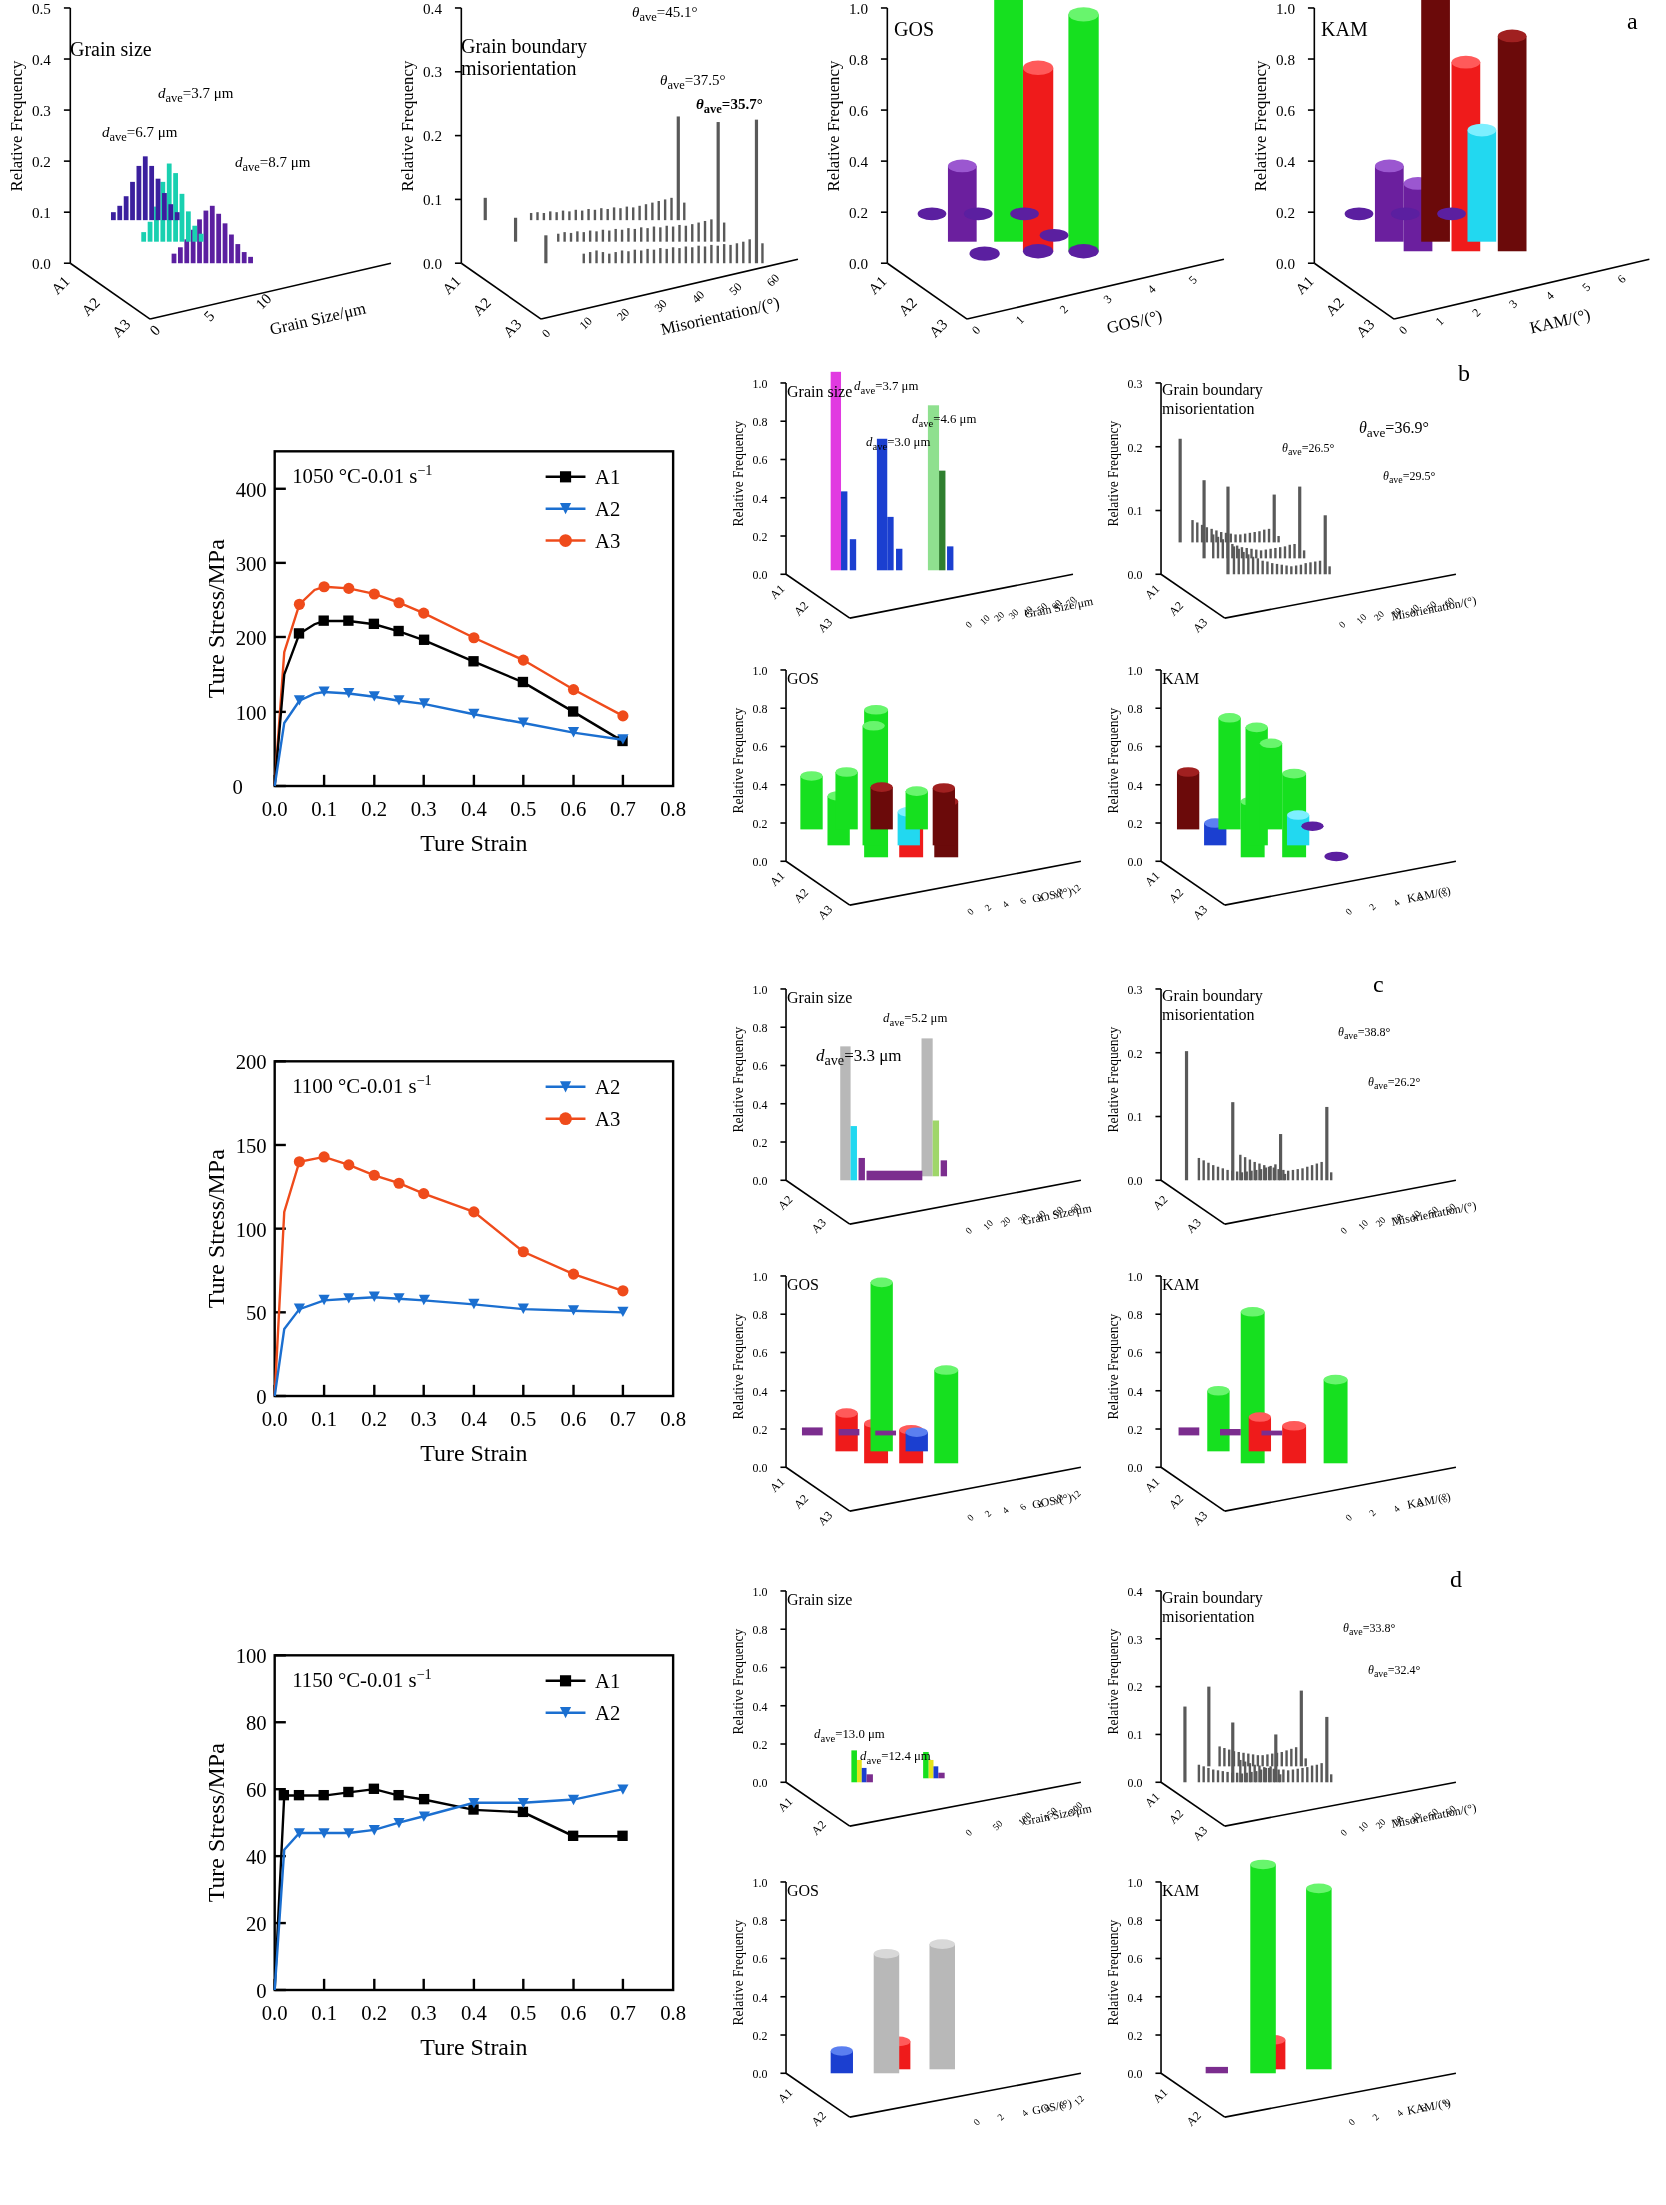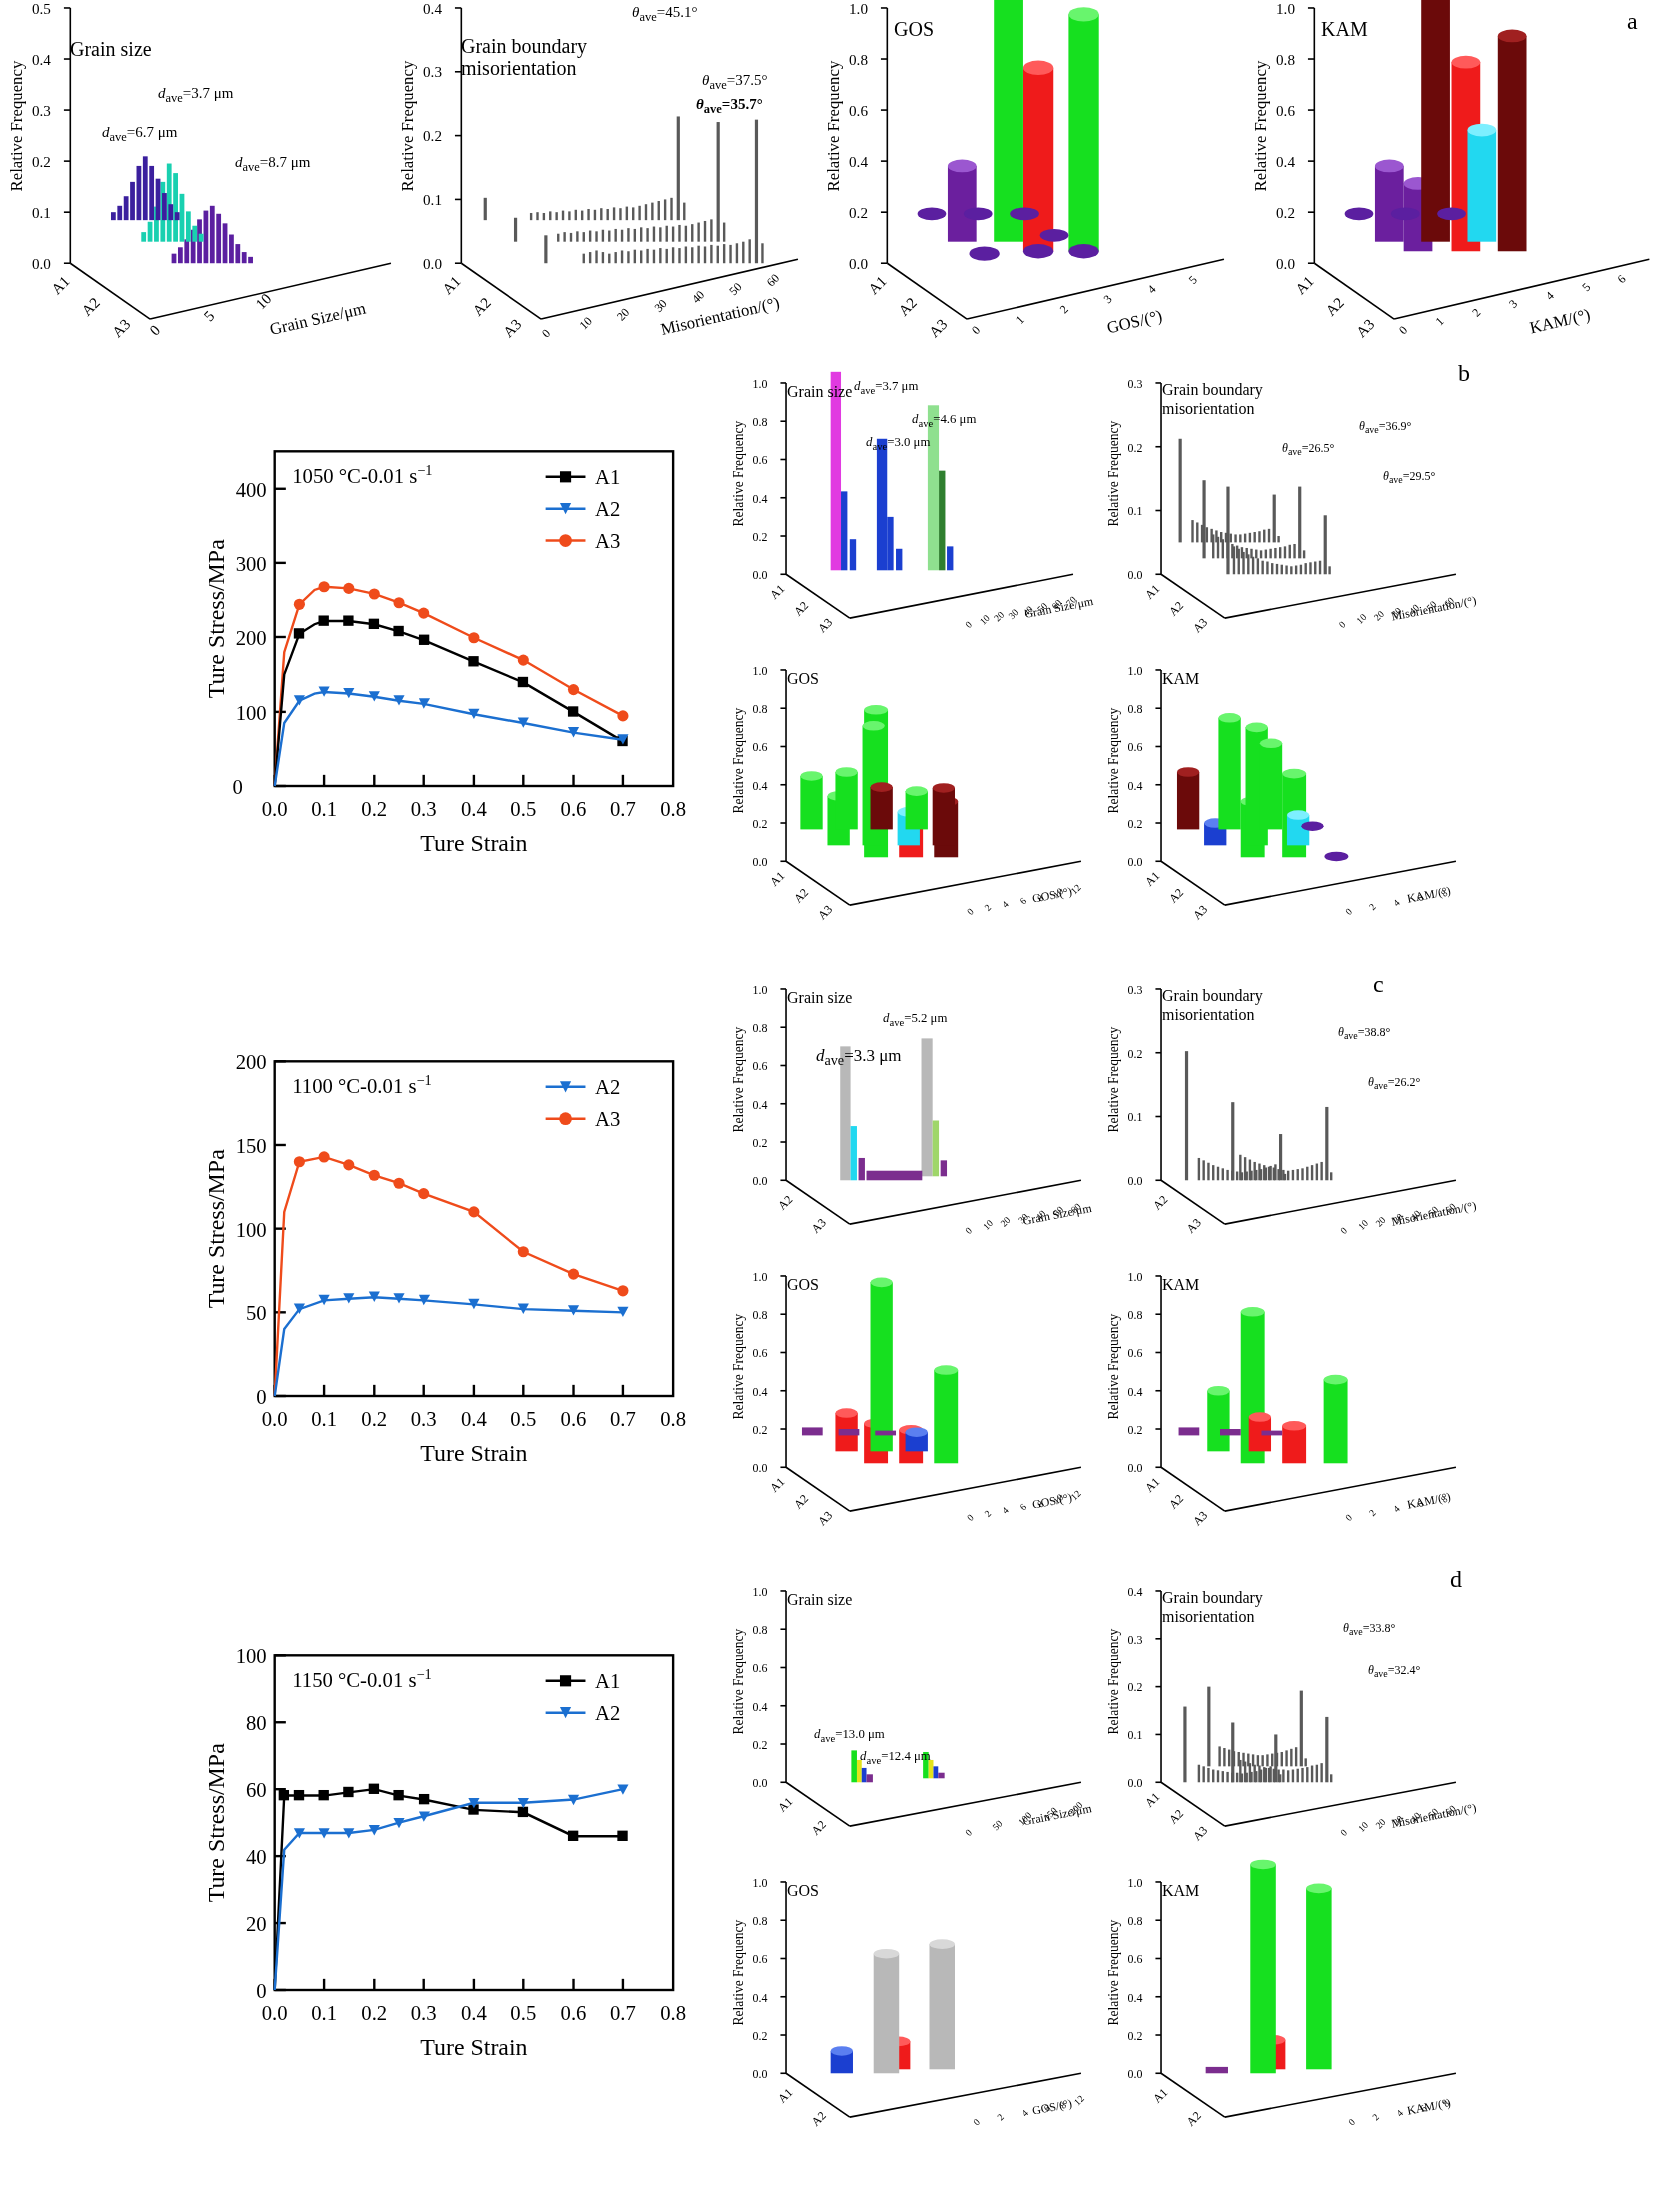--- a/index.html
+++ b/index.html
@@ -238,21 +238,21 @@
         <rect x="392" y="308" width="3" height="22"></rect>
       <rect x="400" y="306" width="3" height="24"></rect>
         <rect x="408" y="304" width="3" height="26"></rect>
       <rect x="416" y="302" width="3" height="28"></rect>
         <rect x="424" y="200" width="4" height="130"></rect>
       <rect x="432" y="308" width="3" height="22"></rect>
     </g>
   </svg>
   <div class="lbl plot-title" style="left:62px;top:35px;width:160px;white-space:normal;line-height:1.1;"><span>Grain boundary misorientation</span></div>
   <div class="lbl" style="left:233px;top:4px;font-size:15px;"><span class="ital">θ</span><sub>ave</sub>=45.1°</div>
-  <div class="lbl" style="left:261px;top:72px;font-size:15px;margin-left:42px;"><span class="ital">θ</span><sub>ave</sub>=37.5°</div>
+  <div class="lbl" style="left:261px;top:72px;font-size:15px;"><span class="ital">θ</span><sub>ave</sub>=37.5°</div>
   <div class="lbl" style="left:297px;top:96px;font-size:15px;font-weight:bold;"><span class="ital">θ</span><sub>ave</sub>=35.7°</div>
 </div>
 
 <div class="panel" style="left:825px;top:0px;width:415px;height:343px;">
   <svg width="415" height="343" viewBox="0 0 520 430">
     <line x1="78" y1="10" x2="78" y2="330" stroke="#000" stroke-width="2"></line>
     <line x1="78" y1="330" x2="178" y2="400" stroke="#000" stroke-width="2"></line>
     <line x1="178" y1="400" x2="500" y2="325" stroke="#000" stroke-width="2"></line>
     <g class="axtxt">
       <line x1="70" y1="330" x2="78" y2="330" stroke="#000" stroke-width="2"></line>
@@ -785,21 +785,21 @@
         <rect x="246" y="237" width="3" height="13"></rect>
       <rect x="252" y="236" width="3" height="14"></rect>
         <rect x="258" y="234" width="3" height="16"></rect>
       <rect x="264" y="233" width="3" height="17"></rect>
         <rect x="270" y="190" width="4" height="60"></rect>
       <rect x="276" y="242" width="3" height="8"></rect>
     </g>
   </svg>
   <div class="lbl" style="left:57px;top:6.4px;width:120px;font-size:16px;white-space:normal;line-height:1.15;"><span>Grain boundary misorientation</span></div>
   <div class="lbl" style="left:177px;top:66px;font-size:12px;"><span class="ital">θ</span><sub>ave</sub>=26.5°</div>
-  <div class="lbl" style="left:254px;top:44px;font-size:12px;"><span class="ital">θ</span><sub>ave</sub>=36.9°</div>
+  <div class="lbl" style="left:254px;top:44px;font-size:16px;"><span class="ital">θ</span><sub>ave</sub>=36.9°</div>
   <div class="lbl" style="left:278px;top:94px;font-size:12px;"><span class="ital">θ</span><sub>ave</sub>=29.5°</div>
 </div>
 
 <div class="panel" style="left:730px;top:662px;width:399px;height:275px;">
   <svg width="399" height="275" viewBox="0 0 500 345">
     <line x1="70" y1="10" x2="70" y2="250" stroke="#000" stroke-width="2"></line>
     <line x1="70" y1="250" x2="150" y2="305" stroke="#000" stroke-width="2"></line>
     <line x1="150" y1="305" x2="440" y2="250" stroke="#000" stroke-width="2"></line>
     <g class="axtxt-s">
       <line x1="63" y1="250" x2="70" y2="250" stroke="#000" stroke-width="2"></line>

